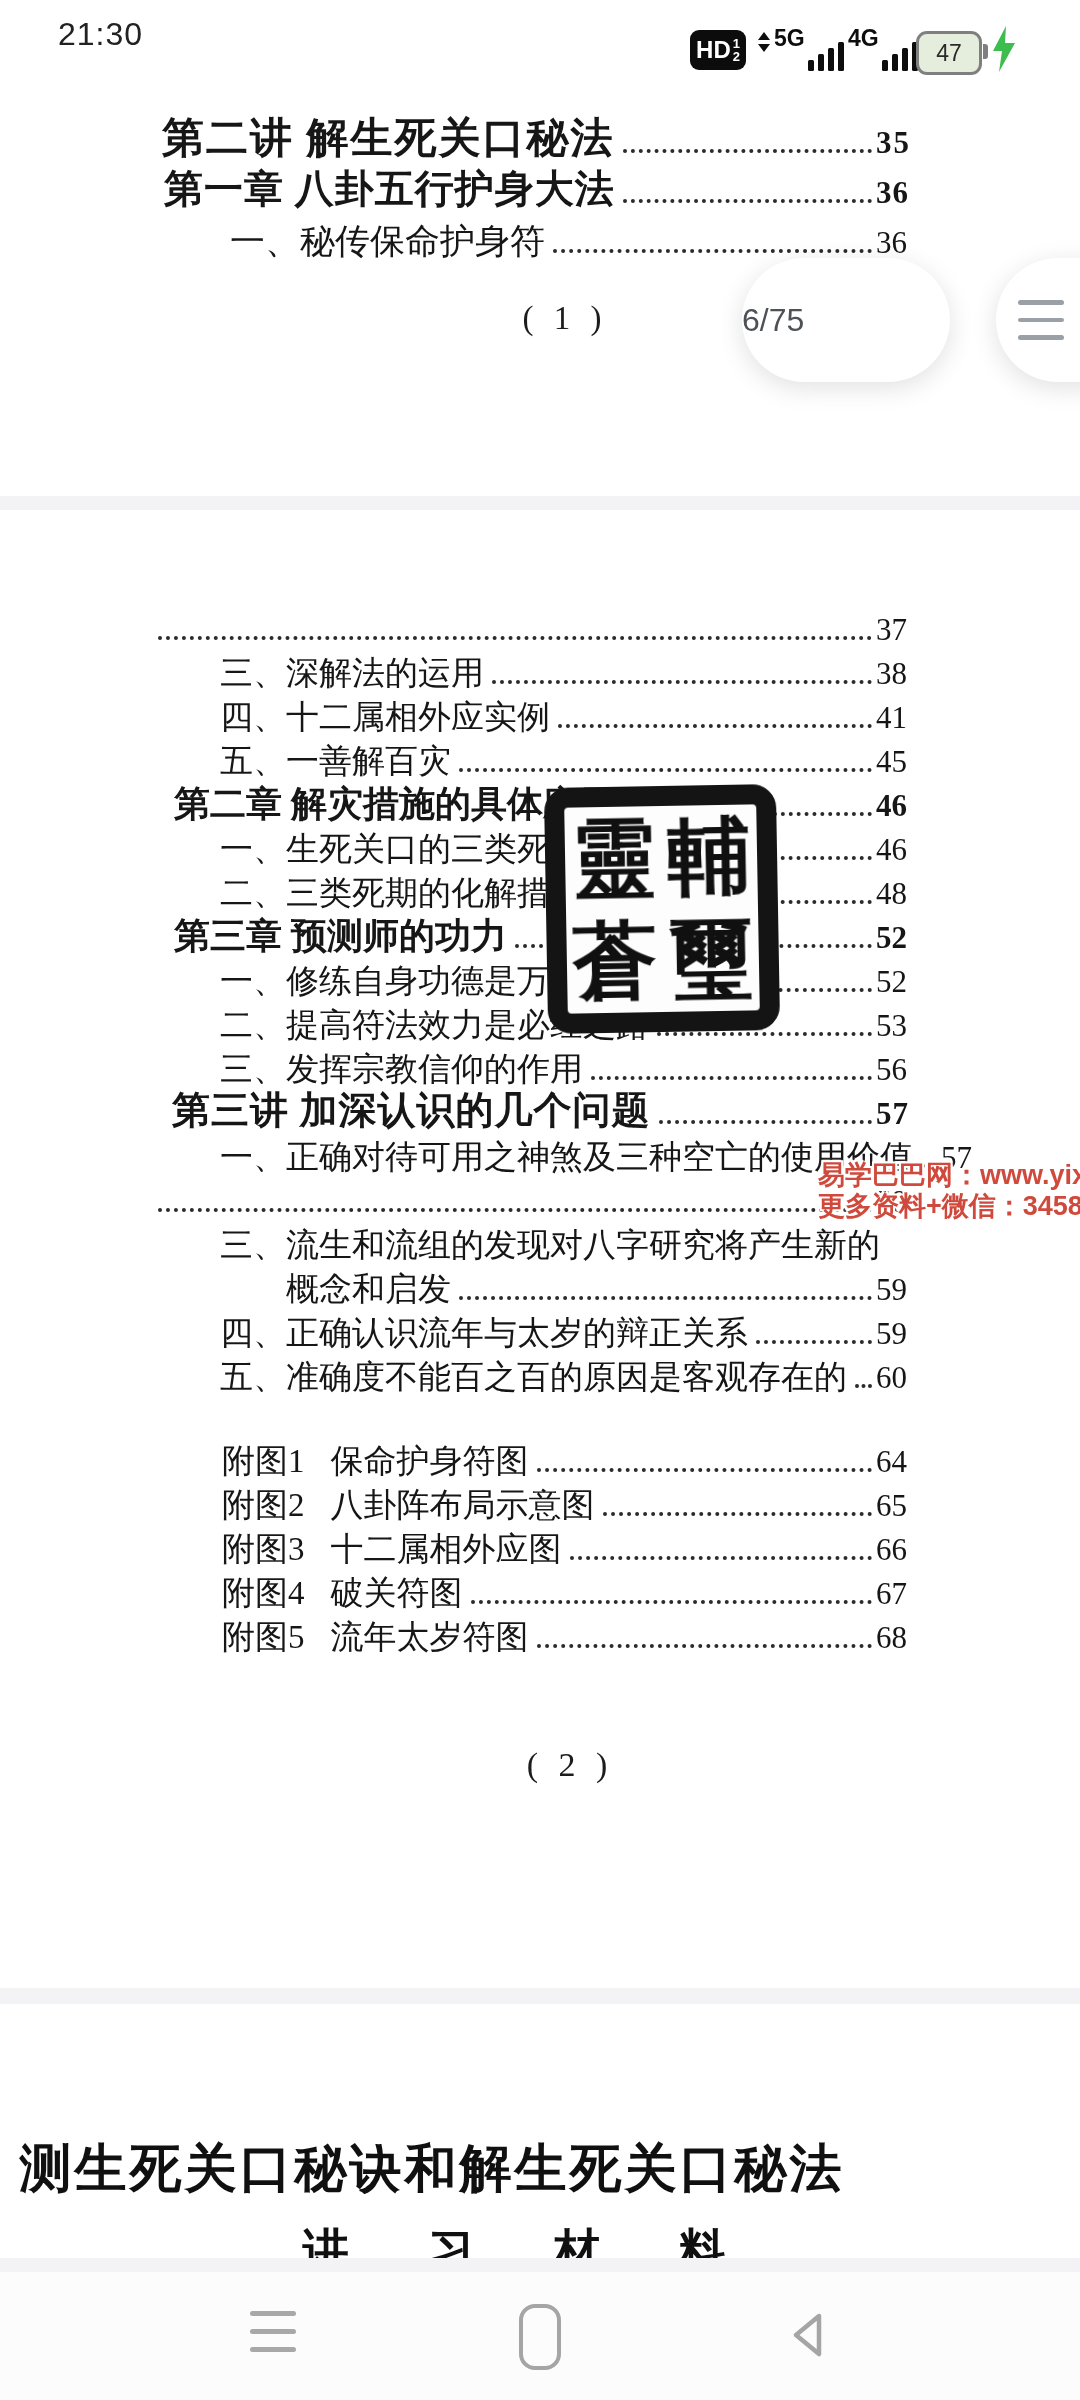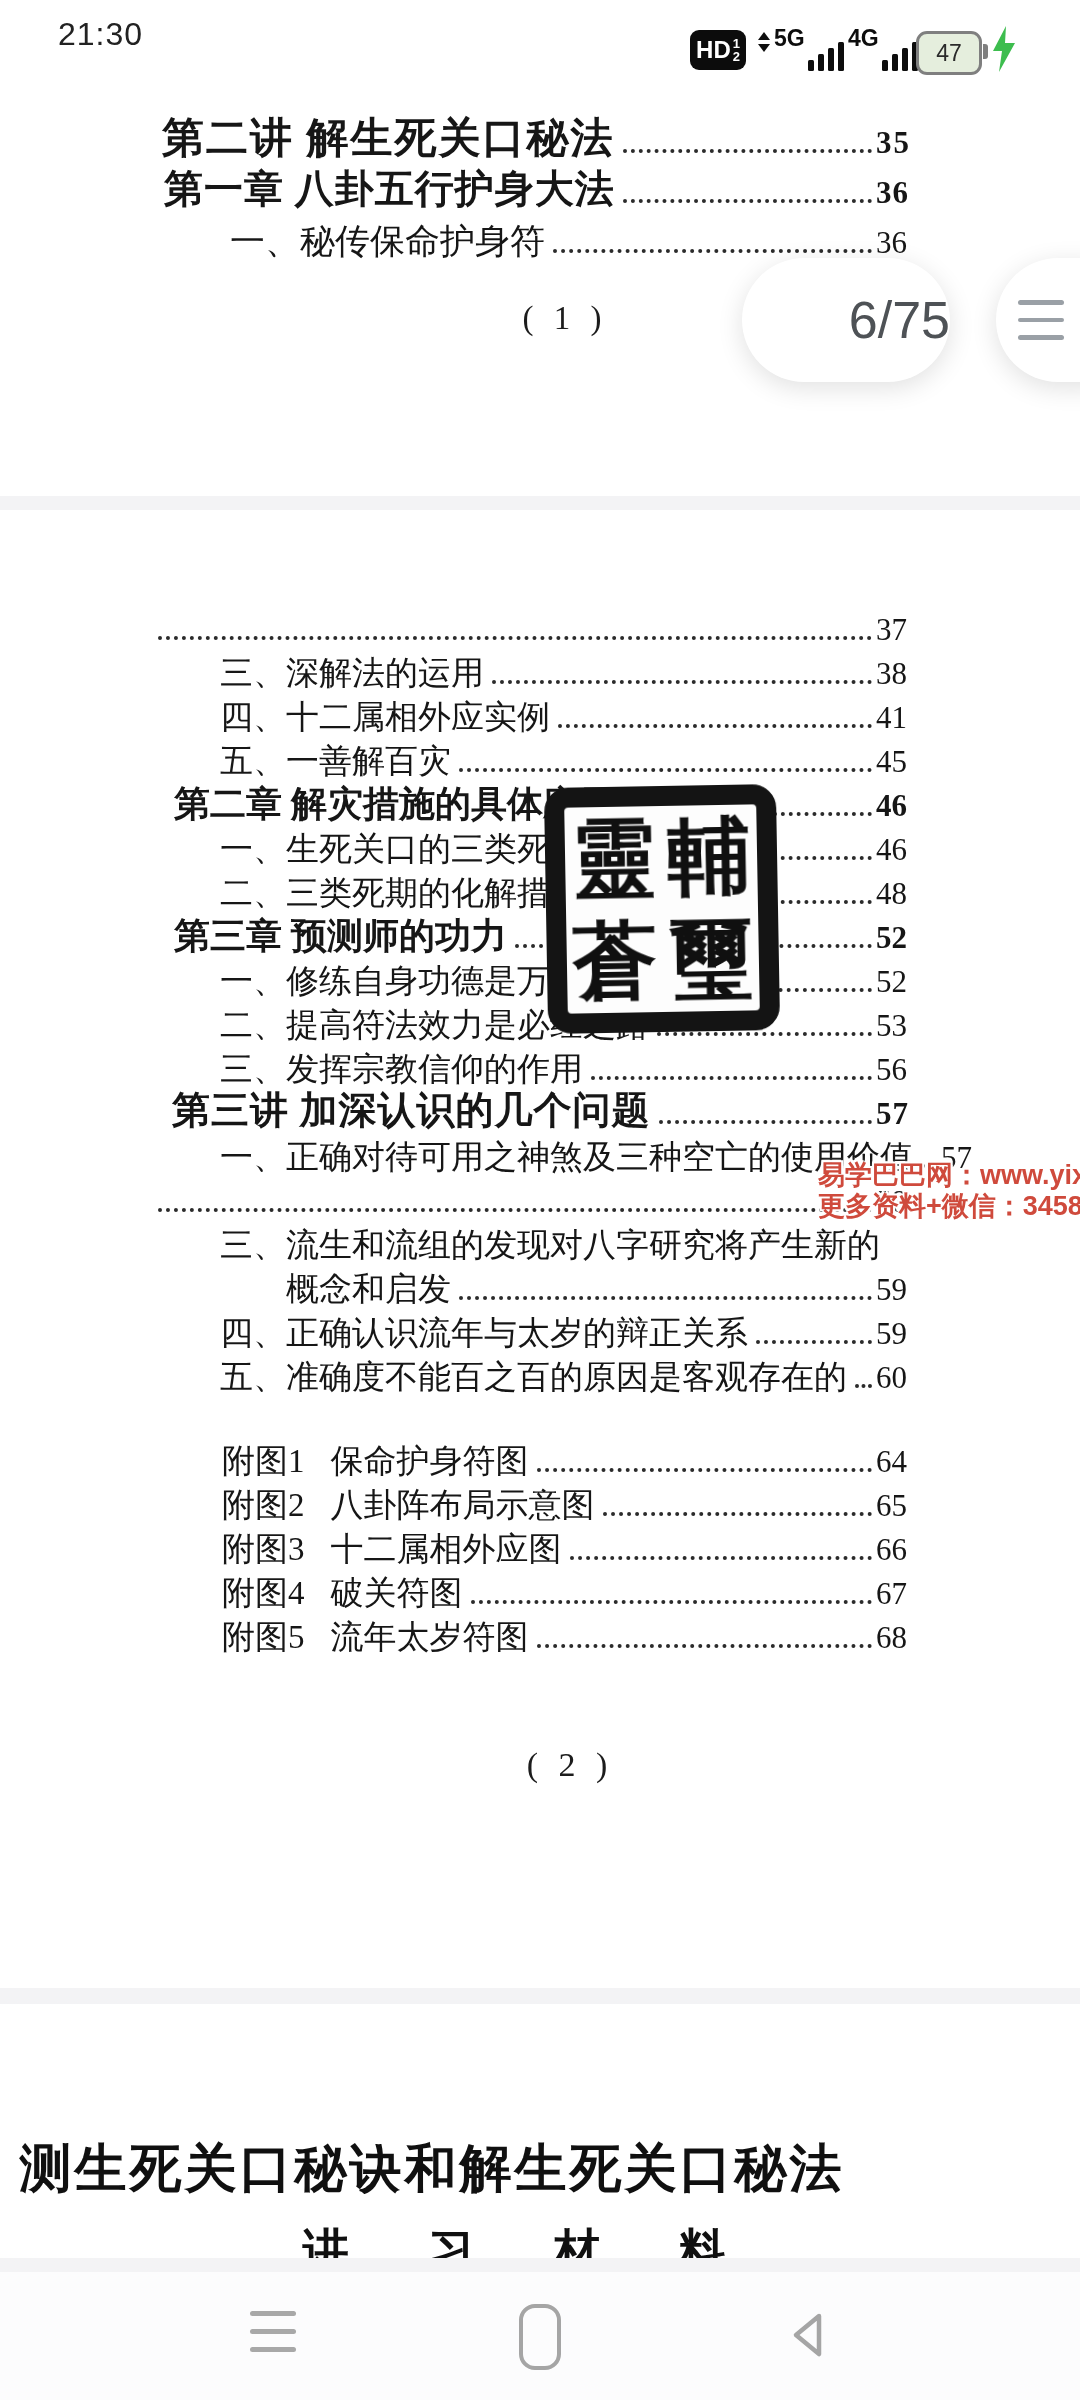--- a/index.html
+++ b/index.html
@@ -82,22 +82,22 @@
   .lv-figure{font-size:33px;}
   .lv-figure .fig-no{padding-left:72px;white-space:nowrap;line-height:1.15;}
   .lv-figure .toc-label{padding-left:26px;}
   .page-label{position:absolute;font-size:33px;letter-spacing:6px;color:#1c1c1c;text-align:center;}
   #p1-label{left:480px;top:300px;width:170px;}
   #p2-label{left:480px;top:1746px;width:180px;font-size:34px;}
   
   .pill{
     position:absolute;left:742px;top:258px;width:208px;height:124px;border-radius:62px;
     background:#fff;box-shadow:0 6px 26px rgba(0,0,0,0.12);
-    display:flex;align-items:center;justify-content:flex-end;
-    font-family:"Liberation Sans","DejaVu Sans",sans-serif;font-size:52px;color:#4e5256;z-index:10;
+    display:flex;align-items:center;justify-content:flex-start;
+    font-family:"Liberation Sans","DejaVu Sans",sans-serif;font-size:32px;color:#4e5256;z-index:10;
   }
   .fab-menu{
     position:absolute;left:996px;top:258px;width:150px;height:124px;border-radius:62px;
     background:#fff;box-shadow:0 6px 26px rgba(0,0,0,0.12);
     display:flex;flex-direction:column;justify-content:center;gap:13px;
     padding-left:22px;box-sizing:border-box;z-index:10;
   }
   .fab-menu i{display:block;width:46px;height:4.5px;background:#9aa0a6;border-radius:3px;}
   
   .stamp{

